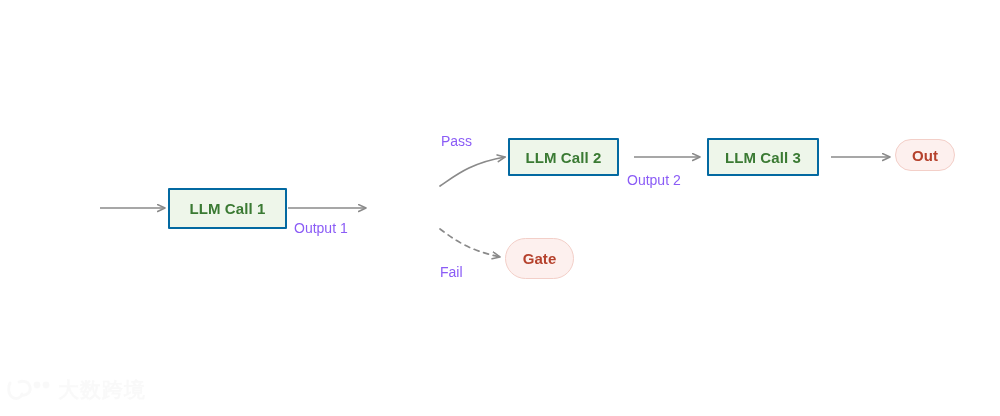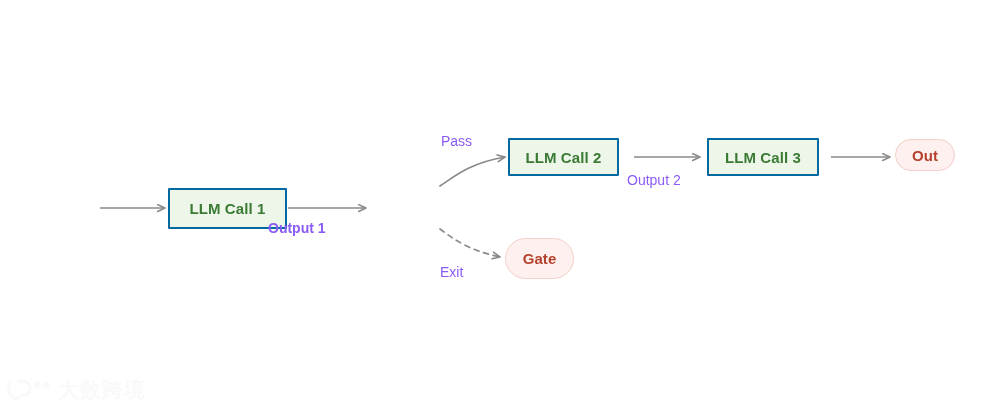--- a/index.html
+++ b/index.html
@@ -135,25 +135,25 @@
   </div>
 
   <div class="node node-process" style="left:707px; top:138px; width:112px; height:38px;">
     <span>LLM Call 3</span>
   </div>
 
   <div class="node node-terminal pill" style="left:895px; top:139px; width:60px; height:32px;align-items:center;">
     <span>Out</span>
   </div>
 
-  <div class="edge-label" style="left:268px; top:220px;font-weight:bold;">Output 1</div>
+  <div class="edge-label" style="left:294px; top:220px;">Output 1</div>
 
   <div class="edge-label" style="left:441px; top:133px;">Pass</div>
 
-  <div class="edge-label" style="left:440px; top:264px;">Exit</div>
+  <div class="edge-label" style="left:440px; top:264px;">Fail</div>
 
   <div class="edge-label" style="left:627px; top:172px;">Output 2</div>
 
   <div id="watermark">
     <svg width="46" height="26" viewBox="0 0 46 26">
       <path d="M4,6 C2,10 2,17 6,20 C10,23 15,21 16,17" fill="none" stroke="#f4f4f4" stroke-width="3" stroke-linecap="round"></path>
       <path d="M13,5 C18,3 23,5 24,10 C25,15 21,19 16,18" fill="none" stroke="#f4f4f4" stroke-width="3" stroke-linecap="round"></path>
       <circle cx="31" cy="8" r="3.4" fill="#f4f4f4"></circle>
       <circle cx="40" cy="8" r="3.4" fill="#f4f4f4"></circle>
     </svg>

